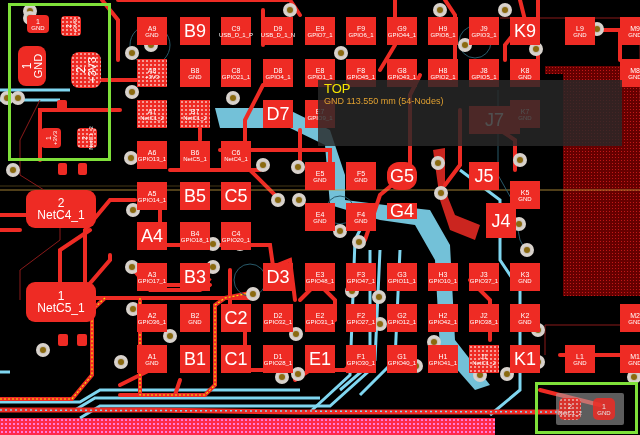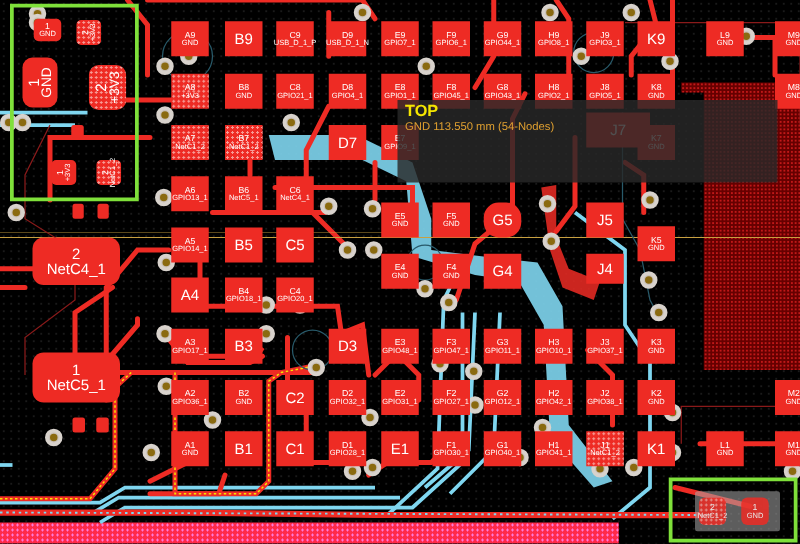--- a/index.html
+++ b/index.html
@@ -5,31 +5,31 @@
   html,body{margin:0;padding:0;}
   body{width:640px;height:435px;overflow:hidden;background:#000;font-family:"Liberation Sans",sans-serif;}
   #board{position:relative;width:640px;height:435px;overflow:hidden;
     background-color:#000;
     background-image:radial-gradient(#1a1a1a 0.6px, transparent 0.7px);
     background-size:6px 6px;}
   svg.layer{position:absolute;left:0;top:0;}
   .pad{position:absolute;background:#ee2b24;color:#fff;display:flex;flex-direction:column;align-items:center;justify-content:center;text-align:center;line-height:1.0;box-sizing:border-box;}
   .pad .n{font-size:7px;}
   .pad .net{font-size:6px;white-space:nowrap;}
-  .pad.big .n{font-size:12px;text-align:right;}
+  .pad.big .n{font-size:18px;text-align:right;}
   .pad.hatch{background-color:#ee2b24;background-image:radial-gradient(#f79b95 0.9px,transparent 1px);background-size:4px 4px;}
   .pad.round{border-radius:8px;}
   .pad.lg .n{font-size:12px;}
   .pad.lg .net{font-size:12px;}
   .rot{transform:rotate(-90deg);}
   .via{position:absolute;width:14px;height:14px;border-radius:50%;background:#c9c0b8;box-sizing:border-box;border:3px solid #d8d2cc;}
   .via::after{content:"";position:absolute;left:1px;top:1px;width:6px;height:6px;border-radius:50%;background:#8a6a10;}
   .info{position:absolute;left:318px;top:80px;width:304px;height:66px;background:rgba(40,40,40,0.82);color:#e8e8e8;padding:2px 6px;box-sizing:border-box;}
   .info .row{font-size:12px;line-height:14px;white-space:pre;}
-  .info .layer{font-size:13px;font-weight:bold;color:#f5e600;line-height:14px;}
+  .info .layer{font-size:13px;font-weight:normal;color:#f5e600;line-height:14px;}
   .info .snap{font-size:9px;line-height:10px;color:#ddd;}
   .info .net{font-size:9px;line-height:10px;color:#e0a030;}
   .info .comp{font-size:9px;line-height:10px;color:#eee;}
   .sel{position:absolute;border:3px solid #7fe03a;box-sizing:border-box;}
   .plane{position:absolute;background-color:#600;background-image:radial-gradient(#c01818 0.8px,transparent 0.9px);background-size:3px 3px;}
   .pink-plane{position:absolute;background-color:#ff2a4a;background-image:radial-gradient(#ff7ad8 1px,transparent 1.1px);background-size:4px 4px;}
 </style>
 </head>
 <body>
 
@@ -275,21 +275,21 @@
         <span class="n">B7</span>
         <span class="net">NetC1_2</span>
       </div>
       <div class="pad big" style="left: 263px; top: 100px; width: 30px; height: 28px;">
         <span class="n">D7</span>
       </div>
       <div class="pad" style="left: 305px; top: 100px; width: 30px; height: 28px;">
         <span class="n">E7</span>
         <span class="net">GPIO9_1</span>
       </div>
-      <div class="pad big" style="left: 469px; top: 90px; width: 51px; height: 28px;">
+      <div class="pad big" style="left: 469px; top: 106px; width: 51px; height: 28px;">
         <span class="n">J7</span>
       </div>
       <div class="pad" style="left: 510px; top: 100px; width: 30px; height: 28px;">
         <span class="n">K7</span>
         <span class="net">GND</span>
       </div>
       <div class="pad" style="left: 137px; top: 141px; width: 30px; height: 28px;">
         <span class="n">A6</span>
         <span class="net">GPIO13_1</span>
       </div>
@@ -330,24 +330,24 @@
         <span class="n">C5</span>
       </div>
       <div class="pad" style="left: 305px; top: 203px; width: 30px; height: 28px;">
         <span class="n">E4</span>
         <span class="net">GND</span>
       </div>
       <div class="pad" style="left: 346px; top: 203px; width: 30px; height: 28px;">
         <span class="n">F4</span>
         <span class="net">GND</span>
       </div>
-      <div class="pad big" style="left: 387px; top: 203px; width: 30px; height: 28px;">
+      <div class="pad big" style="left: 387px; top: 203px; width: 30px; height: 16px;">
         <span class="n">G4</span>
       </div>
-      <div class="pad big" style="left: 469px; top: 203px; width: 30px; height: 24px;">
+      <div class="pad big" style="left: 486px; top: 203px; width: 30px; height: 35px;">
         <span class="n">J4</span>
       </div>
       <div class="pad big" style="left: 137px; top: 222px; width: 30px; height: 28px;">
         <span class="n">A4</span>
       </div>
       <div class="pad" style="left: 180px; top: 222px; width: 30px; height: 28px;">
         <span class="n">B4</span>
         <span class="net">GPIO18_1</span>
       </div>
       <div class="pad" style="left: 221px; top: 222px; width: 30px; height: 28px;">

